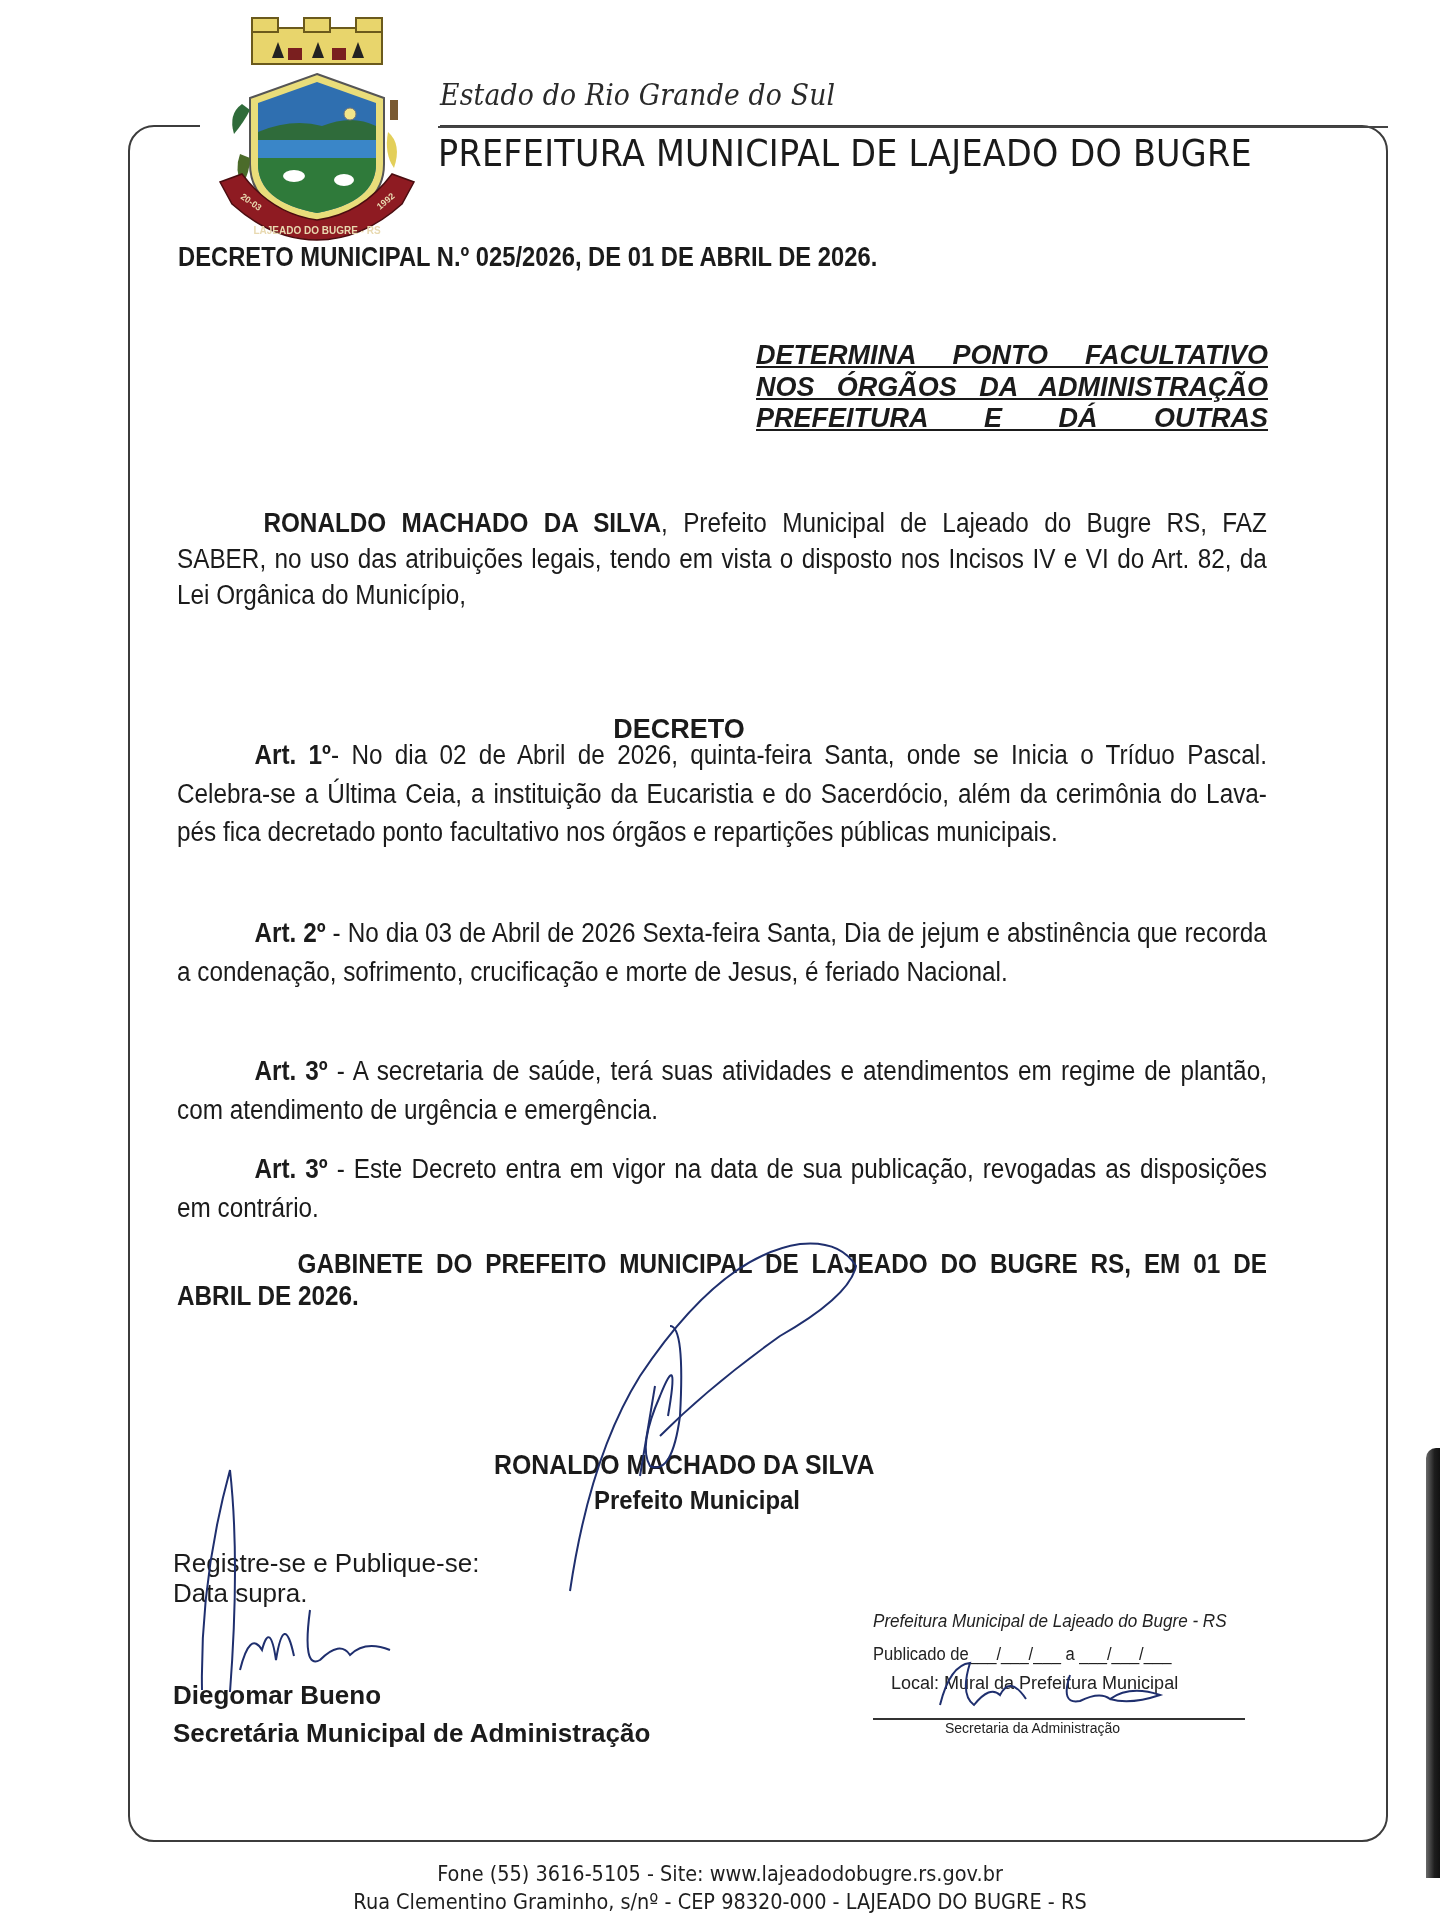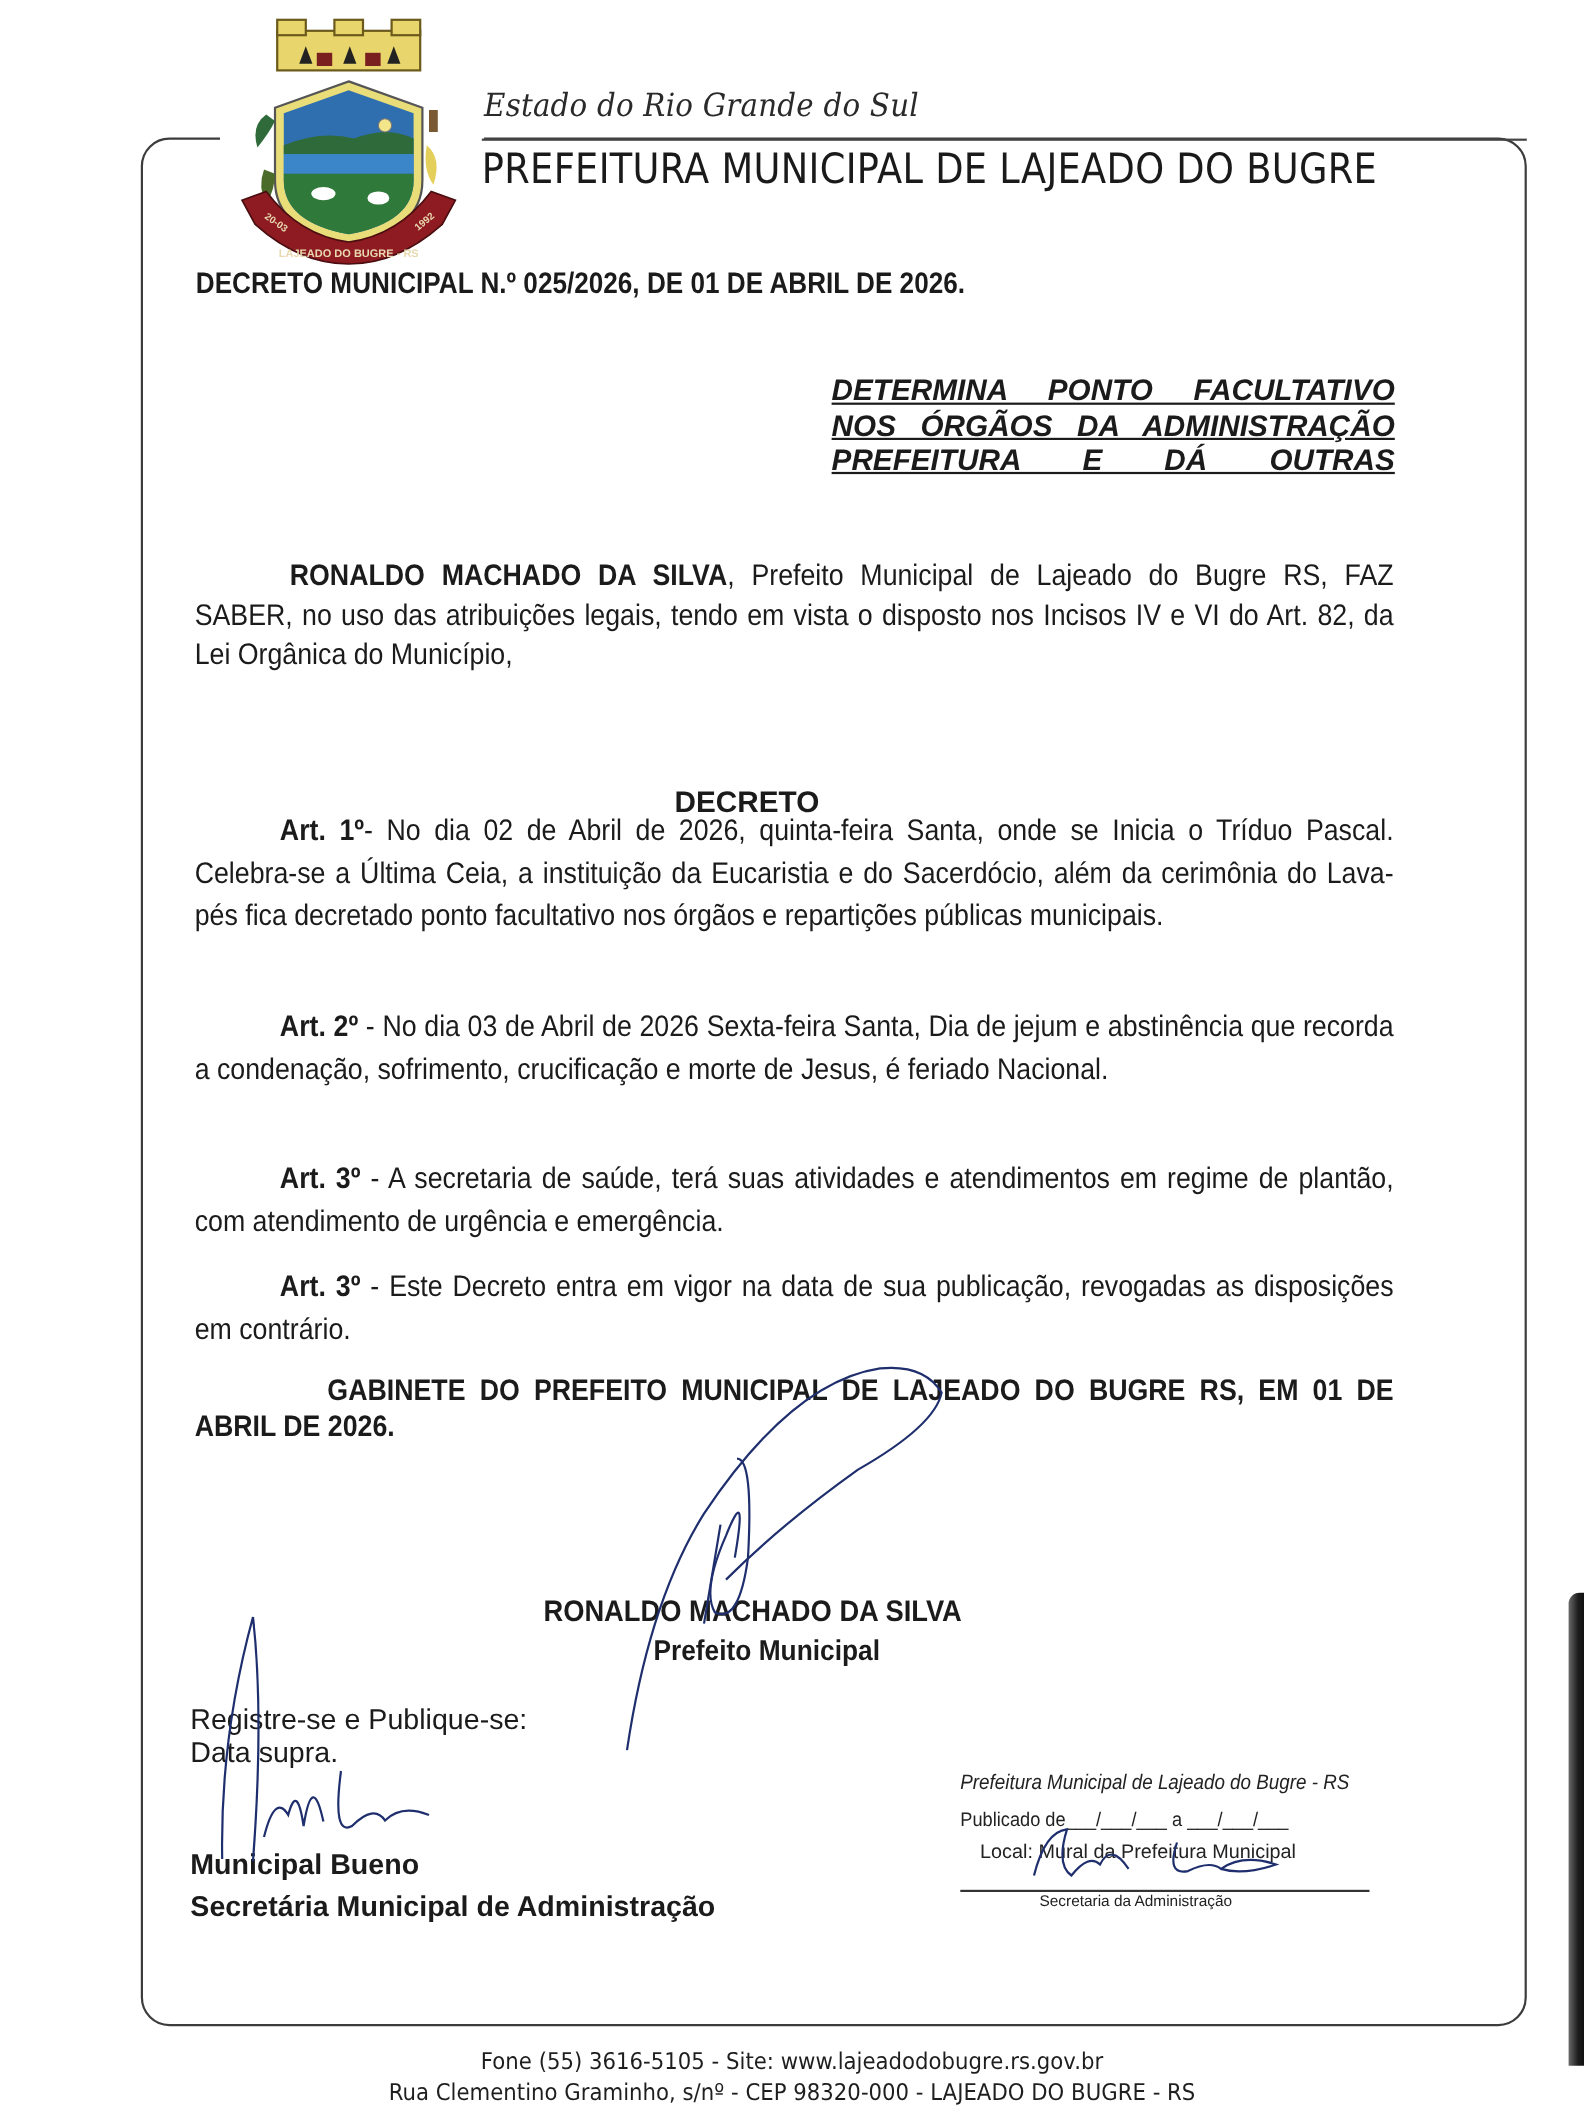--- a/index.html
+++ b/index.html
@@ -119,21 +119,21 @@
 </div>
 
 <div class="abs sig-name" style="left:494px;top:1450px;transform:scaleX(0.92);transform-origin:left;">RONALDO MACHADO DA SILVA</div>
 <div class="abs sig-name" style="left:594px;top:1485px;font-size:26px;transform:scaleX(0.92);transform-origin:left;">Prefeito Municipal</div>
 
 <div class="abs small" style="left:173px;top:1548px;line-height:30px;">
   <div>Registre-se e Publique-se:</div>
   <div>Data supra.</div>
 </div>
 
-<div class="abs sig-name" style="left:173px;top:1680px;font-size:26px;">Municipal Bueno</div>
+<div class="abs sig-name" style="left:173px;top:1680px;font-size:26px;">Diegomar Bueno</div>
 <div class="abs sig-name" style="left:173px;top:1718px;font-size:26px;">Secretária Municipal de Administração</div>
 
 <div class="abs stamp">
   <div class="it">Prefeitura Municipal de Lajeado do Bugre - RS</div>
   <div style="margin-top:12px;white-space:nowrap;transform:scaleX(0.92);transform-origin:left;">Publicado de___/___/___ a ___/___/___</div>
   <div style="margin-top:8px;margin-left:18px;white-space:nowrap;">Local: Mural da Prefeitura Municipal</div>
   <div style="margin-top:24px;border-top:2px solid #333;width:372px;"></div>
   <div style="margin-left:72px;font-size:14px;">Secretaria da Administração</div>
 </div>
 

